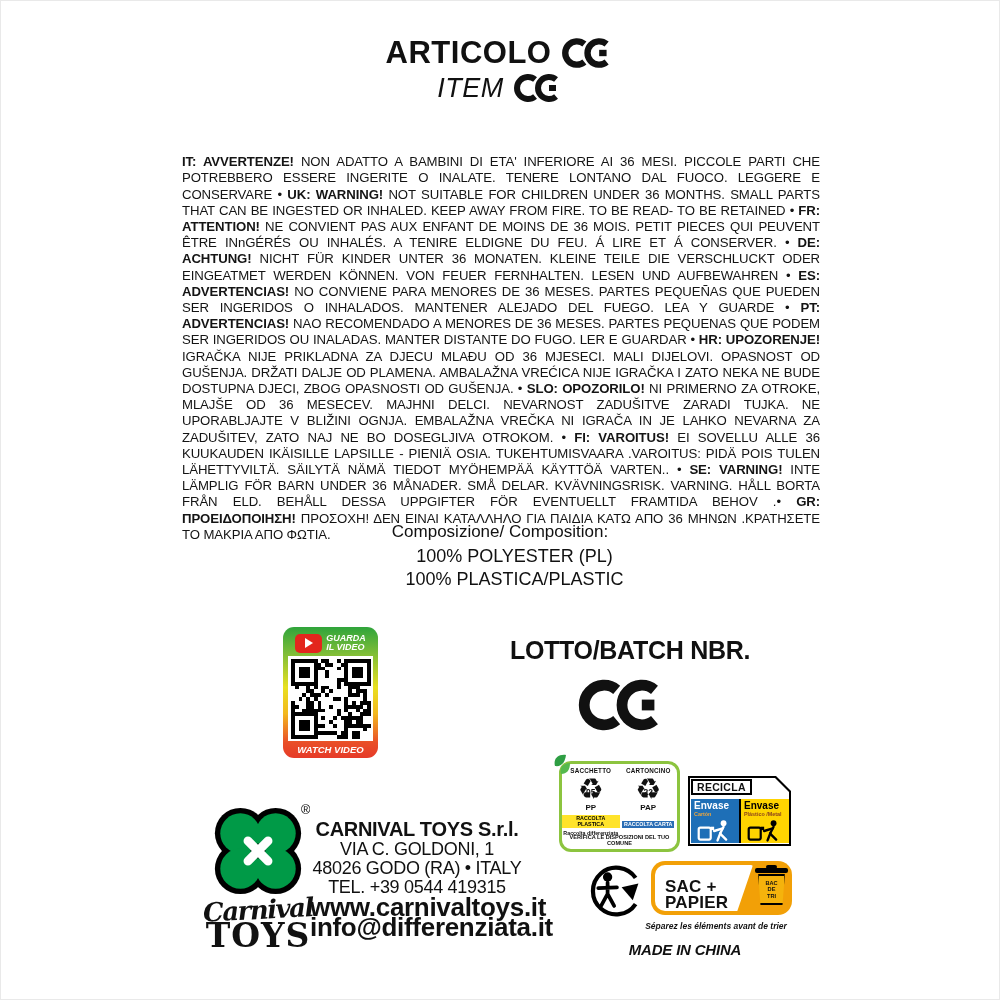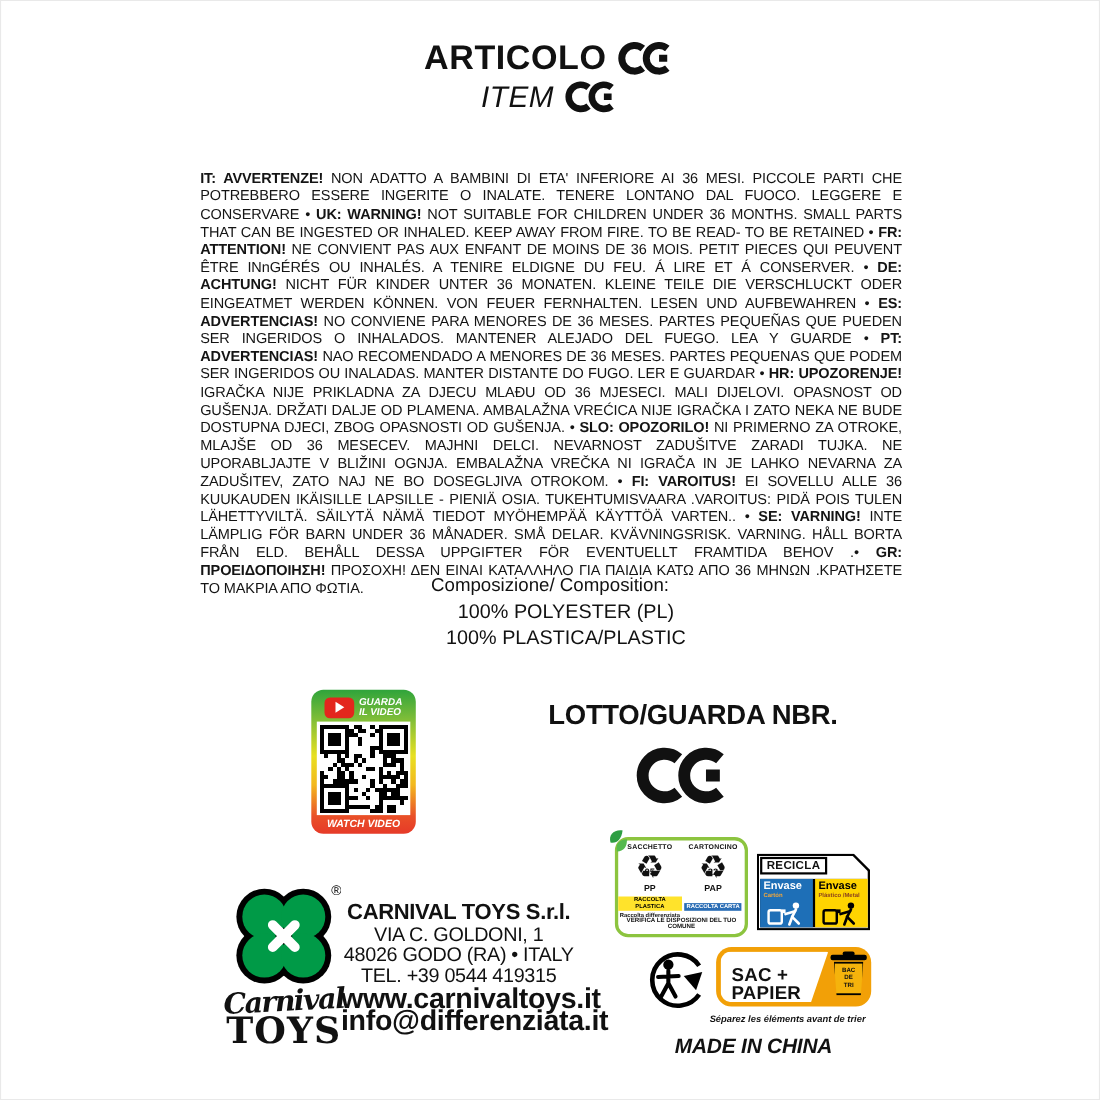--- a/index.html
+++ b/index.html
@@ -84,21 +84,21 @@
     font-size:5.6px; font-weight:800; line-height:6.5px; white-space:pre-line; }
   .sac-caption { position:absolute; left:640px; top:921px; width:152px; text-align:center; font-size:8.5px; font-weight:700; font-style:italic; }
   
   .carnival { position:absolute; left:198px; top:802px; width:120px; text-align:center; }
   .logo-script { font-family:"DejaVu Serif", serif; font-style:italic; font-weight:bold; font-size:26px; line-height:24px; letter-spacing:-1.5px; margin-top:-6px; transform:rotate(-3deg); }
   .logo-toys { font-family:"DejaVu Serif", serif; font-weight:bold; font-size:33px; line-height:28px; letter-spacing:1px; }
   .company { position:absolute; left:310px; top:818px; width:214px; text-align:center; }
   .company-name { font-size:20px; font-weight:800; letter-spacing:-.3px; line-height:22px; }
   .company-line { font-size:18px; line-height:19px; letter-spacing:-.3px; }
   .company-web { font-size:26px; font-weight:800; line-height:20px; letter-spacing:-.3px; }
-  .made-in { position:absolute; left:585px; top:941px; width:200px; text-align:center; font-size:19px; font-weight:800; font-style:italic; letter-spacing:-.2px; }
+  .made-in { position:absolute; left:585px; top:941px; width:200px; text-align:center; font-size:15px; font-weight:800; font-style:italic; letter-spacing:-.2px; }
 </style>
 </head>
 <body>
 
 <div id="page">
 
   <div class="header">
     <div class="title-row">
       <span class="title">ARTICOLO</span>
       <span class="ce">
@@ -365,21 +365,21 @@
           <rect x="45.6" y="76.0" width="3.8" height="3.8"></rect>
           <rect x="49.4" y="76.0" width="3.8" height="3.8"></rect>
           <rect x="53.2" y="76.0" width="3.8" height="3.8"></rect>
           <rect x="60.8" y="76.0" width="3.8" height="3.8"></rect>
           <rect x="64.6" y="76.0" width="3.8" height="3.8"></rect>
         </svg>
     </div>
     <div class="vb-bottom">WATCH VIDEO</div>
   </div>
 
-  <div class="batch-label">LOTTO/GUARDA NBR.</div>
+  <div class="batch-label">LOTTO/BATCH NBR.</div>
   <div class="ce-large">
     <svg width="90" height="58" viewBox="0 0 100 64">
         <g fill="none" stroke="#111" stroke-width="12">
           <path d="M44.1 15.1 A22 22 0 1 0 44.1 48.9"></path>
           <path d="M86.1 15.1 A22 22 0 1 0 86.1 48.9"></path>
           <path d="M72 32 L86 32"></path>
         </g>
       </svg>
   </div>
 

